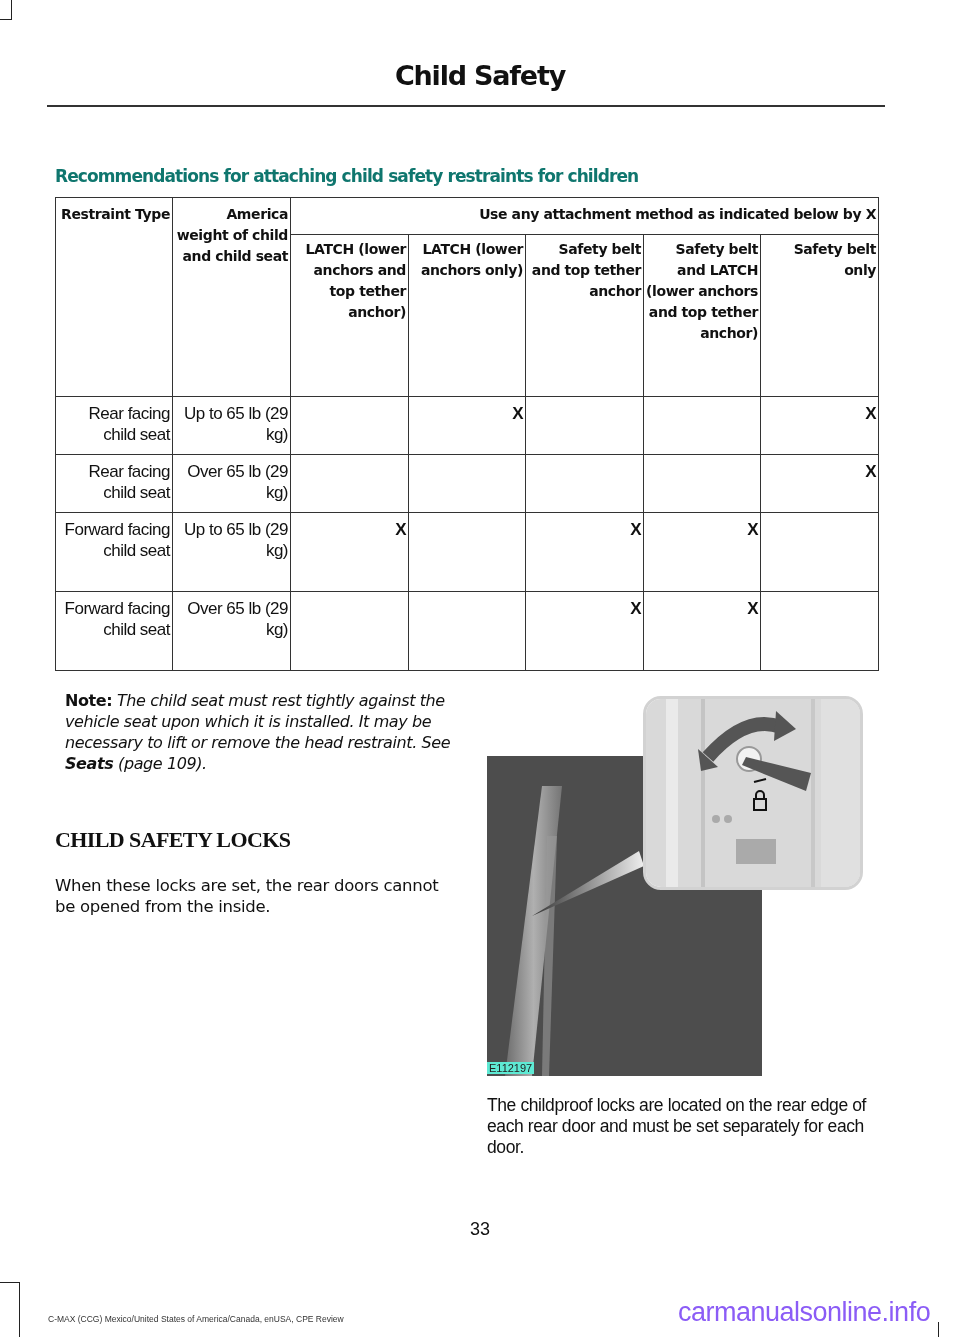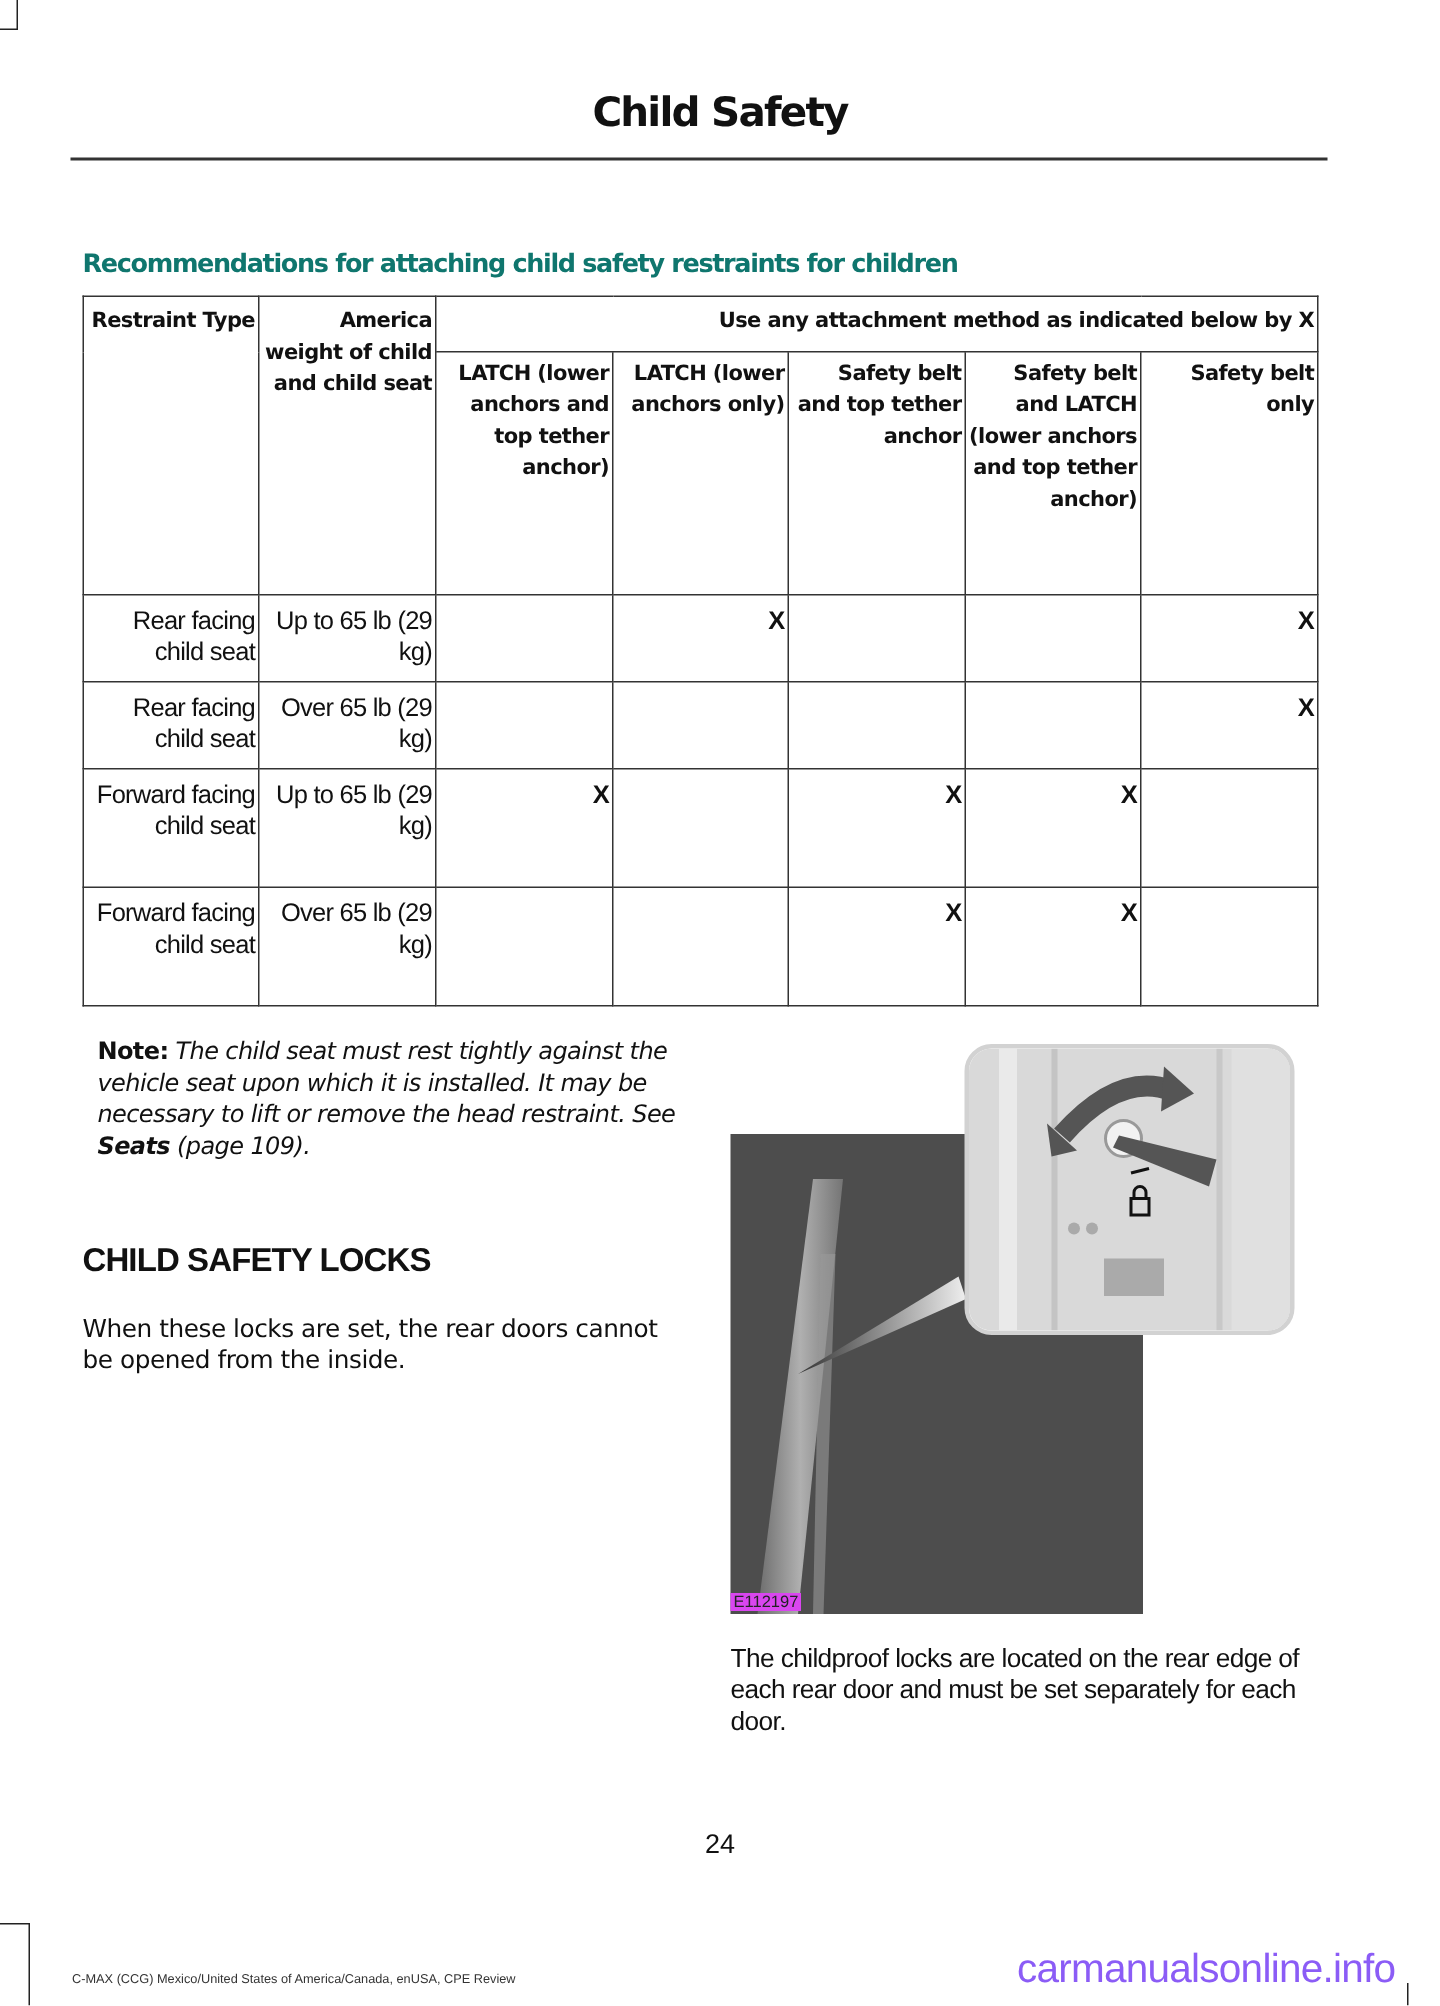--- a/index.html
+++ b/index.html
@@ -40,36 +40,36 @@
   td.mark { font-family: "DejaVu Sans", sans-serif; font-weight: bold; font-size: 16px; }
   .note {
     position: absolute; top: 690px; left: 65px; width: 400px;
     font-family: "DejaVu Sans", sans-serif; font-size: 16px; line-height: 21px;
     letter-spacing: -0.4px;
   }
   .note b { font-weight: bold; }
   .note i { font-style: italic; }
   .section-heading {
     position: absolute; top: 827px; left: 55px;
-    font-family: Liberation Sans, sans-serif; font-weight: bold; font-size: 22px;
+    font-family: Liberation Serif, serif; font-weight: bold; font-size: 22px;
     letter-spacing: -0.6px;
   }
   .intro {
     position: absolute; top: 875px; left: 55px; width: 400px;
     font-family: "DejaVu Sans", sans-serif; font-size: 16.5px; line-height: 21px;
     letter-spacing: -0.3px;
   }
   .figure { position: absolute; top: 694px; left: 487px; width: 372px; height: 384px; }
   .fig-main { position: absolute; left: 0; top: 62px; width: 275px; height: 320px; background: #4d4d4d; }
   .fig-inset {
     position: absolute; left: 156px; top: 2px; width: 214px; height: 188px;
     border: 3px solid #d2d2d2; border-radius: 18px; background: #fff; overflow: hidden;
   }
   .fig-code {
-    position: absolute; left: 0; bottom: 2px; background: #d946ef; font-size: 11px;
+    position: absolute; left: 0; bottom: 2px; background: #5eead4; font-size: 11px;
     padding: 0 2px; color: #222; font-family: "Liberation Sans", sans-serif;
   }
   .caption {
     position: absolute; top: 1095px; left: 487px; width: 385px;
     font-family: "Liberation Sans", sans-serif; font-size: 17.5px; line-height: 21px;
     letter-spacing: -0.4px;
   }
   .page-number {
     position: absolute; top: 1219px; left: 0; width: 960px; text-align: center;
     font-family: "Liberation Sans", sans-serif; font-size: 18px;
@@ -215,15 +215,15 @@
       </g>
       <circle cx="70" cy="120" r="4" fill="#aaa"></circle>
       <circle cx="82" cy="120" r="4" fill="#aaa"></circle>
       <rect x="90" y="140" width="40" height="25" fill="#aaa"></rect>
     </svg>
   </div>
 </div>
 
 <div class="caption">The childproof locks are located on the rear edge of each rear door and must be set separately for each door.</div>
 
-<div class="page-number">24</div>
+<div class="page-number">33</div>
 <div class="footer-text">C-MAX (CCG) Mexico/United States of America/Canada, enUSA, CPE Review</div>
 <div class="watermark">carmanualsonline.info</div>
 
 </body></html>

